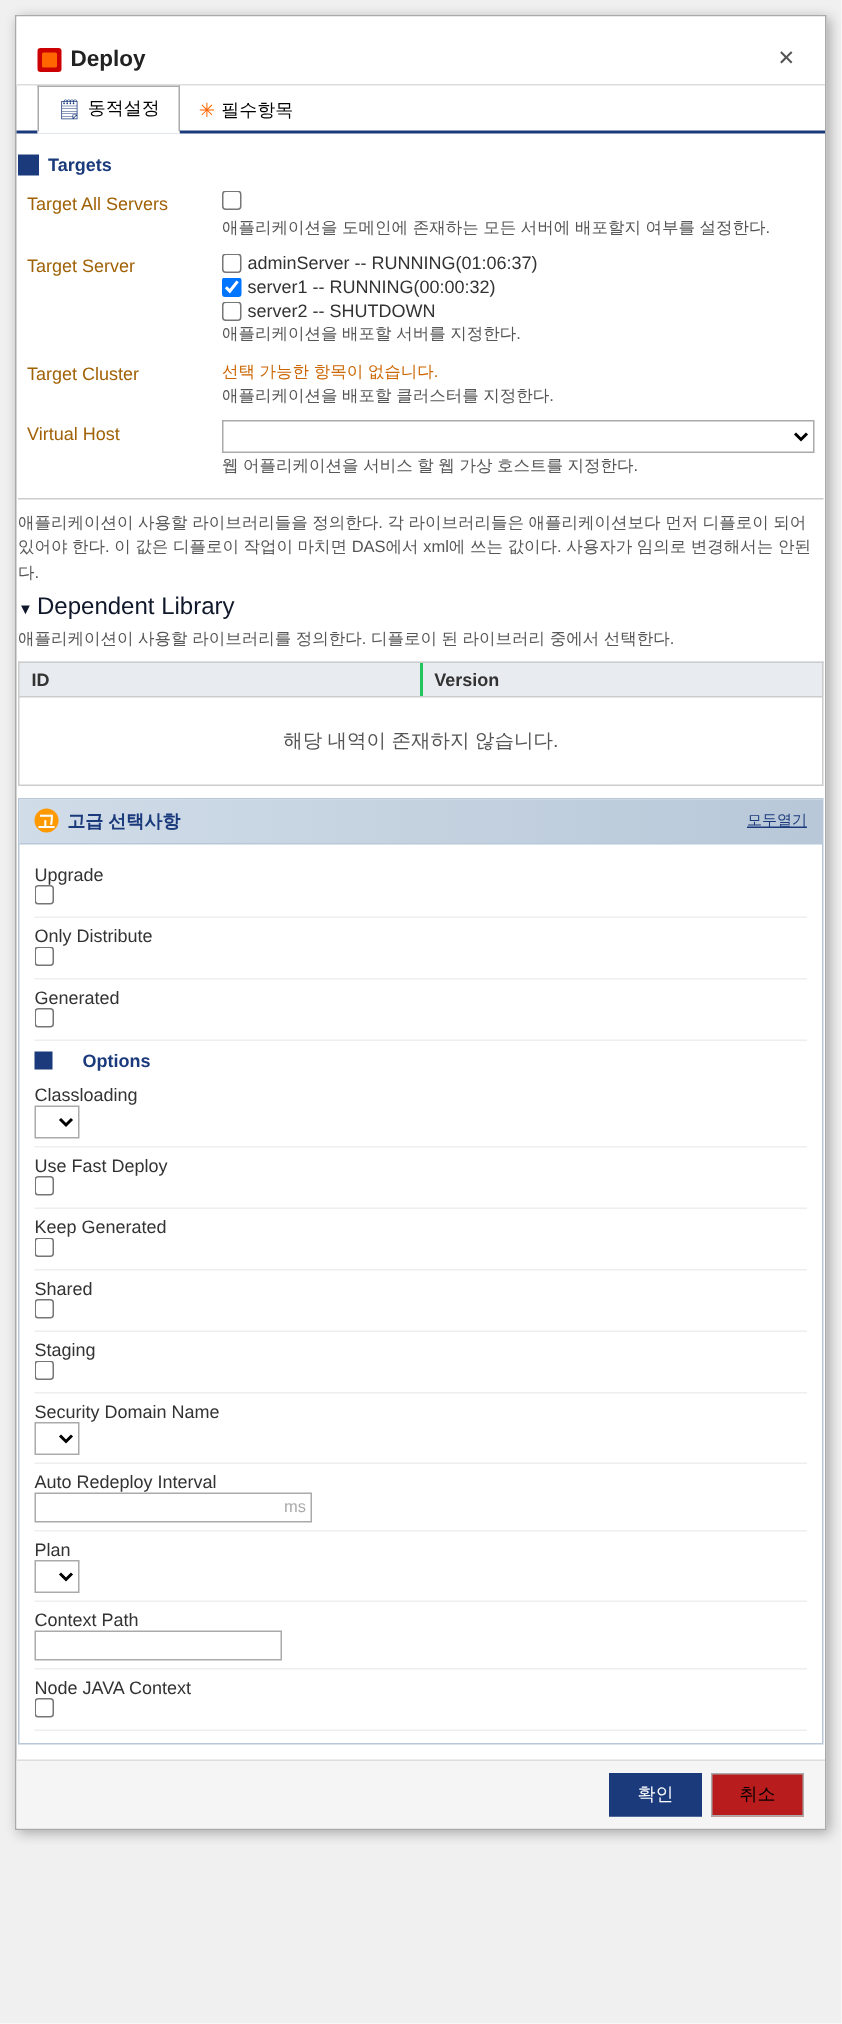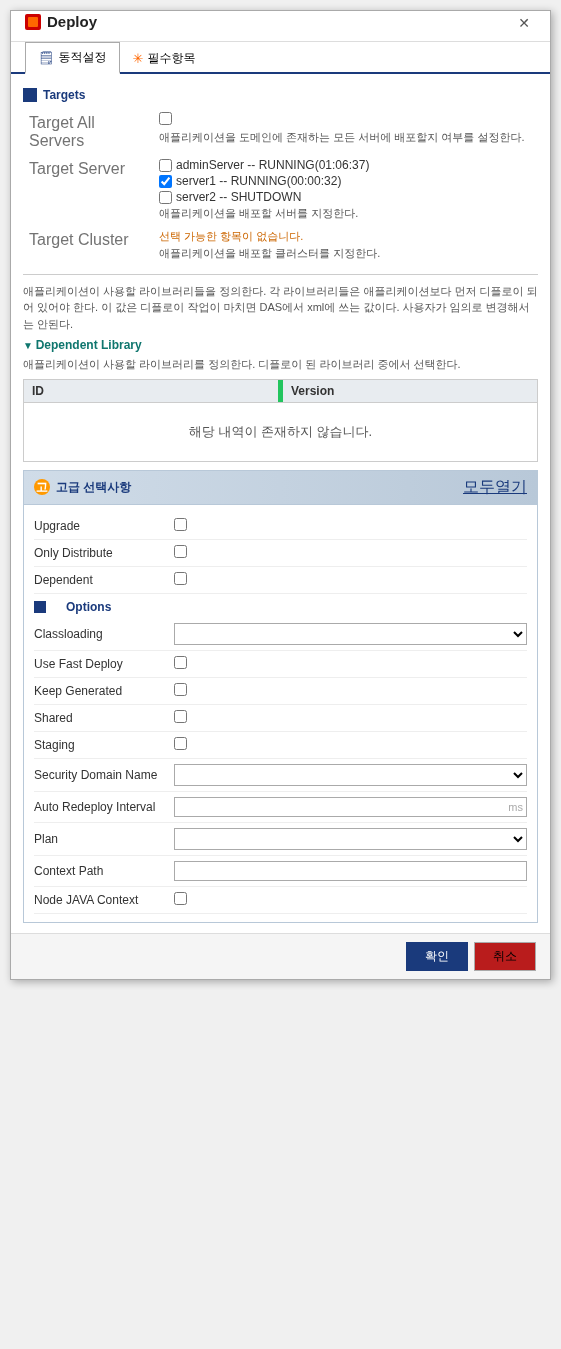--- a/index.html
+++ b/index.html
@@ -1,57 +1,57 @@
 <!DOCTYPE html>
 <html><head>
   <meta charset="utf-8">
   <style>
     * { box-sizing: border-box; margin: 0; padding: 0; font-family: '맑은 고딕', 'Malgun Gothic', Arial, sans-serif; font-size: 12px; }
     body { background: #f0f0f0; display: flex; justify-content: center; align-items: flex-start; padding: 10px; }
     .dialog { width: 561px; background: #fff; border: 1px solid #aaa; box-shadow: 2px 2px 8px rgba(0,0,0,0.3); }
-    .title-bar { background: #fff; padding: 2px 14px 8px; border-bottom: 1px solid #ddd; display: flex; align-items: flex-start; justify-content: space-between; }
+    .title-bar { background: #fff; padding: 17px 14px 8px; border-bottom: 1px solid #ddd; display: flex; align-items: flex-end; justify-content: space-between; }
     .title-left { display: flex; align-items: center; gap: 6px; }
     .title-icon { width: 16px; height: 16px; background: #c00; border-radius: 2px; display: flex; align-items: center; justify-content: center; }
     .title-icon::after { content: ''; width: 10px; height: 10px; background: #ff6600; border-radius: 1px; }
     .title-text { font-size: 15px; font-weight: bold; color: #222; }
     .close-btn { background: none; border: none; cursor: pointer; font-size: 14px; color: #555; padding: 2px 6px; }
     .tabs { display: flex; padding: 0 14px; border-bottom: 2px solid #1a3a7c; gap: 0; }
     .tab { padding: 6px 12px; cursor: pointer; font-size: 12px; display: flex; align-items: center; gap: 4px; border: 1px solid transparent; margin-bottom: -2px; }
     .tab.active { border: 1px solid #aaa; border-bottom: 2px solid #fff; background: #fff; }
     .tab-icon-gear { color: #ff6600; font-size: 13px; }
     .tab-icon-page { color: #1a3a7c; font-size: 13px; }
-    .content { padding: 10px 12px; overflow-y: auto; max-height: 1200px; }
+    .content { padding: 10px 1px; overflow-y: auto; max-height: 1200px; }
     .section-header { display: flex; align-items: center; gap: 6px; color: #1a3a7c; font-weight: bold; font-size: 13px; margin-bottom: 6px; margin-top: 4px; }
     .section-icon { width: 14px; height: 14px; background: #1a3a7c; display: inline-block; vertical-align: middle; }
     .form-table { width: 100%; border-collapse: collapse; }
     .form-table td { padding: 4px 6px; vertical-align: top; }
-    .form-table td:first-child { width: 130px; color: #737373; font-size: 16px; padding-top: 6px; margin-left: 39px; }
+    .form-table td:first-child { width: 130px; color: #a16207; font-size: 12px; padding-top: 6px; margin-left: 39px; }
     .form-table td:last-child { color: #555; }
     .desc-text { color: #555; font-size: 11px; margin-top: 2px; line-height: 1.4; }
     .orange-text { color: #cc6600; font-size: 11px; }
     .checkbox-row { display: flex; align-items: center; gap: 4px; margin-bottom: 2px; }
     .checkbox-row input[type=checkbox] { margin: 0; }
     .server-label { font-size: 12px; color: #333; }
     .select-box { width: 100%; border: 1px solid #aaa; padding: 2px 4px; font-size: 12px; background: #fff; }
     .separator { border: none; border-top: 1px solid #ccc; margin: 8px 0; }
     .dep-desc { font-size: 11px; color: #555; margin-bottom: 6px; line-height: 1.5; }
-    .dep-link { color: #0f766e; font-size: 12px; font-weight: bold; cursor: pointer; text-decoration: none; margin-bottom: 4px; display: block; }
+    .dep-link { color: #0f172a; font-size: 16px; font-weight: normal; cursor: pointer; text-decoration: none; margin-bottom: 4px; display: block; }
     .dep-link::before { content: '▼ '; font-size: 10px; }
     .table-header { display: flex; background: #e8ecf0; border: 1px solid #ccc; border-bottom: none; }
-    .table-header-cell { flex: 1; padding: 4px 8px; font-size: 12px; color: #333; font-weight: bold; border-right: 5px solid #22c55e; }
+    .table-header-cell { flex: 1; padding: 4px 8px; font-size: 12px; color: #333; font-weight: bold; border-right: 2px solid #22c55e; }
     .table-header-cell:last-child { border-right: none; }
     .table-body { border: 1px solid #ccc; min-height: 60px; display: flex; align-items: center; justify-content: center; }
     .empty-msg { color: #555; font-size: 13px; }
     .advanced-section { margin-top: 8px; border: 1px solid #b8c8d8; }
     .advanced-header { background: linear-gradient(to right, #d0dce8, #b8c8d8); padding: 6px 10px; display: flex; align-items: center; justify-content: space-between; border-bottom: 1px solid #b8c8d8; }
     .advanced-title { display: flex; align-items: center; gap: 6px; font-weight: bold; font-size: 13px; color: #1a3a7c; }
     .adv-icon { width: 16px; height: 16px; background: #ff9900; border-radius: 50%; display: flex; align-items: center; justify-content: center; font-size: 10px; color: #fff; font-weight: bold; }
-    .expand-all { color: #1a3a7c; font-size: 16px; cursor: pointer; text-decoration: underline; }
+    .expand-all { color: #1a3a7c; font-size: 10px; cursor: pointer; text-decoration: underline; }
     .advanced-content { padding: 8px 10px; }
-    .adv-row { display: flex; align-items: center; padding: 5px 0; border-bottom: 1px solid #eee; }
+    .adv-row { display: flex; align-items: flex-start; padding: 5px 0; border-bottom: 1px solid #eee; flex-direction: column; }
     .adv-label { width: 140px; color: #333; font-size: 12px; flex-shrink: 0; }
     .adv-value { flex: 1; }
     .options-header { display: flex; align-items: center; gap: 20px; color: #1a3a7c; font-weight: bold; font-size: 13px; padding: 6px 0 4px; }
     .options-icon { width: 12px; height: 12px; background: #1a3a7c; display: inline-block; }
     .text-input { width: 100%; border: 1px solid #aaa; padding: 2px 4px; font-size: 12px; }
     .text-input-ms { width: 100%; border: 1px solid #aaa; padding: 2px 24px 2px 4px; font-size: 12px; position: relative; }
     .input-ms-wrap { position: relative; }
     .ms-label { position: absolute; right: 4px; top: 50%; transform: translateY(-50%); color: #aaa; font-size: 11px; }
     .footer { display: flex; justify-content: flex-end; gap: 6px; padding: 8px 14px; border-top: 1px solid #ddd; background: #f5f5f5; }
     .btn { padding: 5px 18px; border: 1px solid #aaa; cursor: pointer; font-size: 12px; background: #b91c1c; }
@@ -115,20 +115,27 @@
           <div class="desc-text">애플리케이션을 배포할 서버를 지정한다.</div>
         </td>
       </tr>
       <tr>
         <td>Target Cluster</td>
         <td>
           <div class="orange-text">선택 가능한 항목이 없습니다.</div>
           <div class="desc-text">애플리케이션을 배포할 클러스터를 지정한다.</div>
         </td>
       </tr>
+      <tr>
+        <td>Virtual Host</td>
+        <td>
+          <select class="select-box"></select>
+          <div class="desc-text">웹 어플리케이션을 서비스 할 웹 가상 호스트를 지정한다.</div>
+        </td>
+      </tr>
     </tbody>
       </table>
 
     <hr class="separator">
 
     <div class="dep-desc">애플리케이션이 사용할 라이브러리들을 정의한다. 각 라이브러리들은 애플리케이션보다 먼저 디플로이 되어 있어야 한다. 이 값은 디플로이 작업이 마치면 DAS에서 xml에 쓰는 값이다. 사용자가 임의로 변경해서는 안된다.</div>
     <a class="dep-link">Dependent Library</a>
     <div class="dep-desc">애플리케이션이 사용할 라이브러리를 정의한다. 디플로이 된 라이브러리 중에서 선택한다.</div>
     <div class="table-header">
       <div class="table-header-cell">ID</div>
@@ -158,21 +165,21 @@
         </div>
 
         <div class="adv-row">
           <span class="adv-label">Only Distribute</span>
           <div class="adv-value">
             <input type="checkbox" style="">
           </div>
         </div>
 
         <div class="adv-row">
-          <span class="adv-label">Dependent</span>
+          <span class="adv-label">Generated</span>
           <div class="adv-value">
             <input type="checkbox" style="">
           </div>
         </div>
 
         <div class="options-header">
           <span class="options-icon"></span>
           <span>Options</span>
         </div>
 

